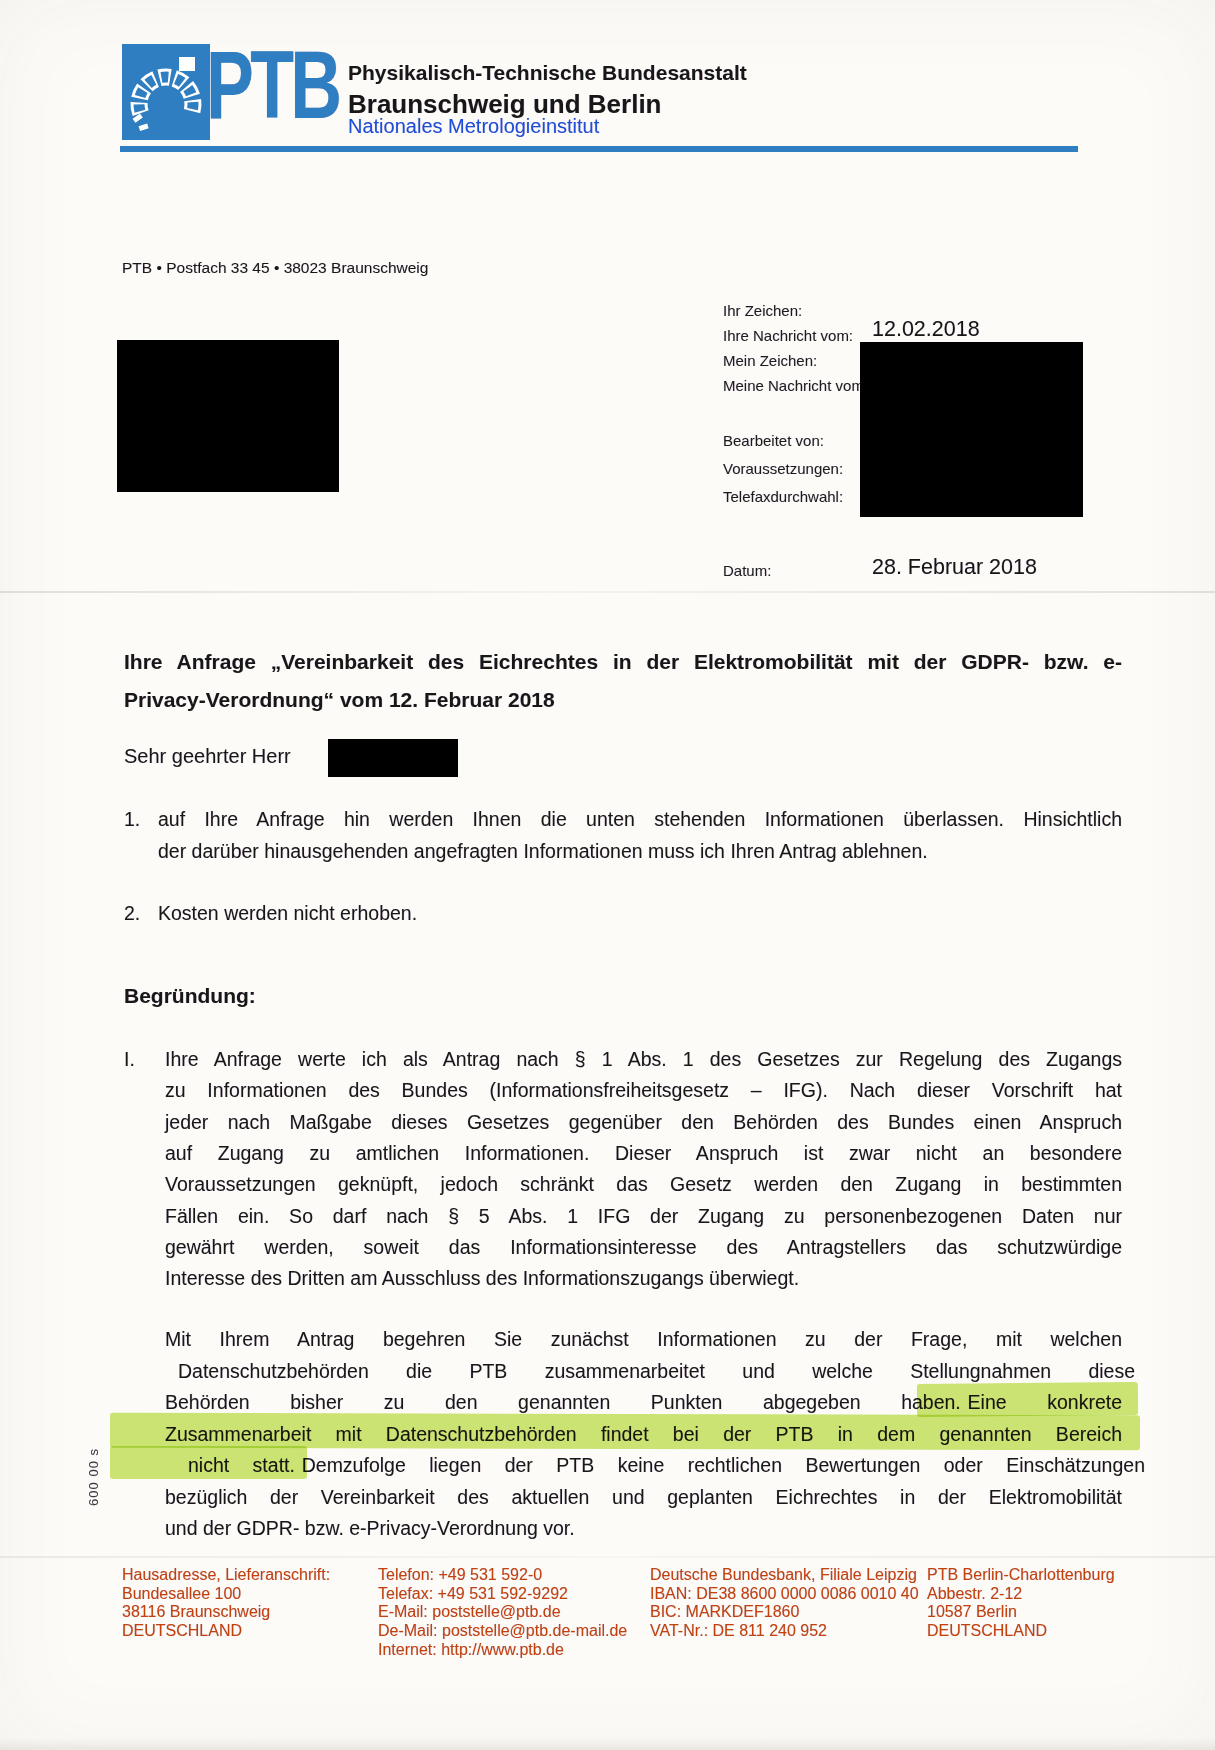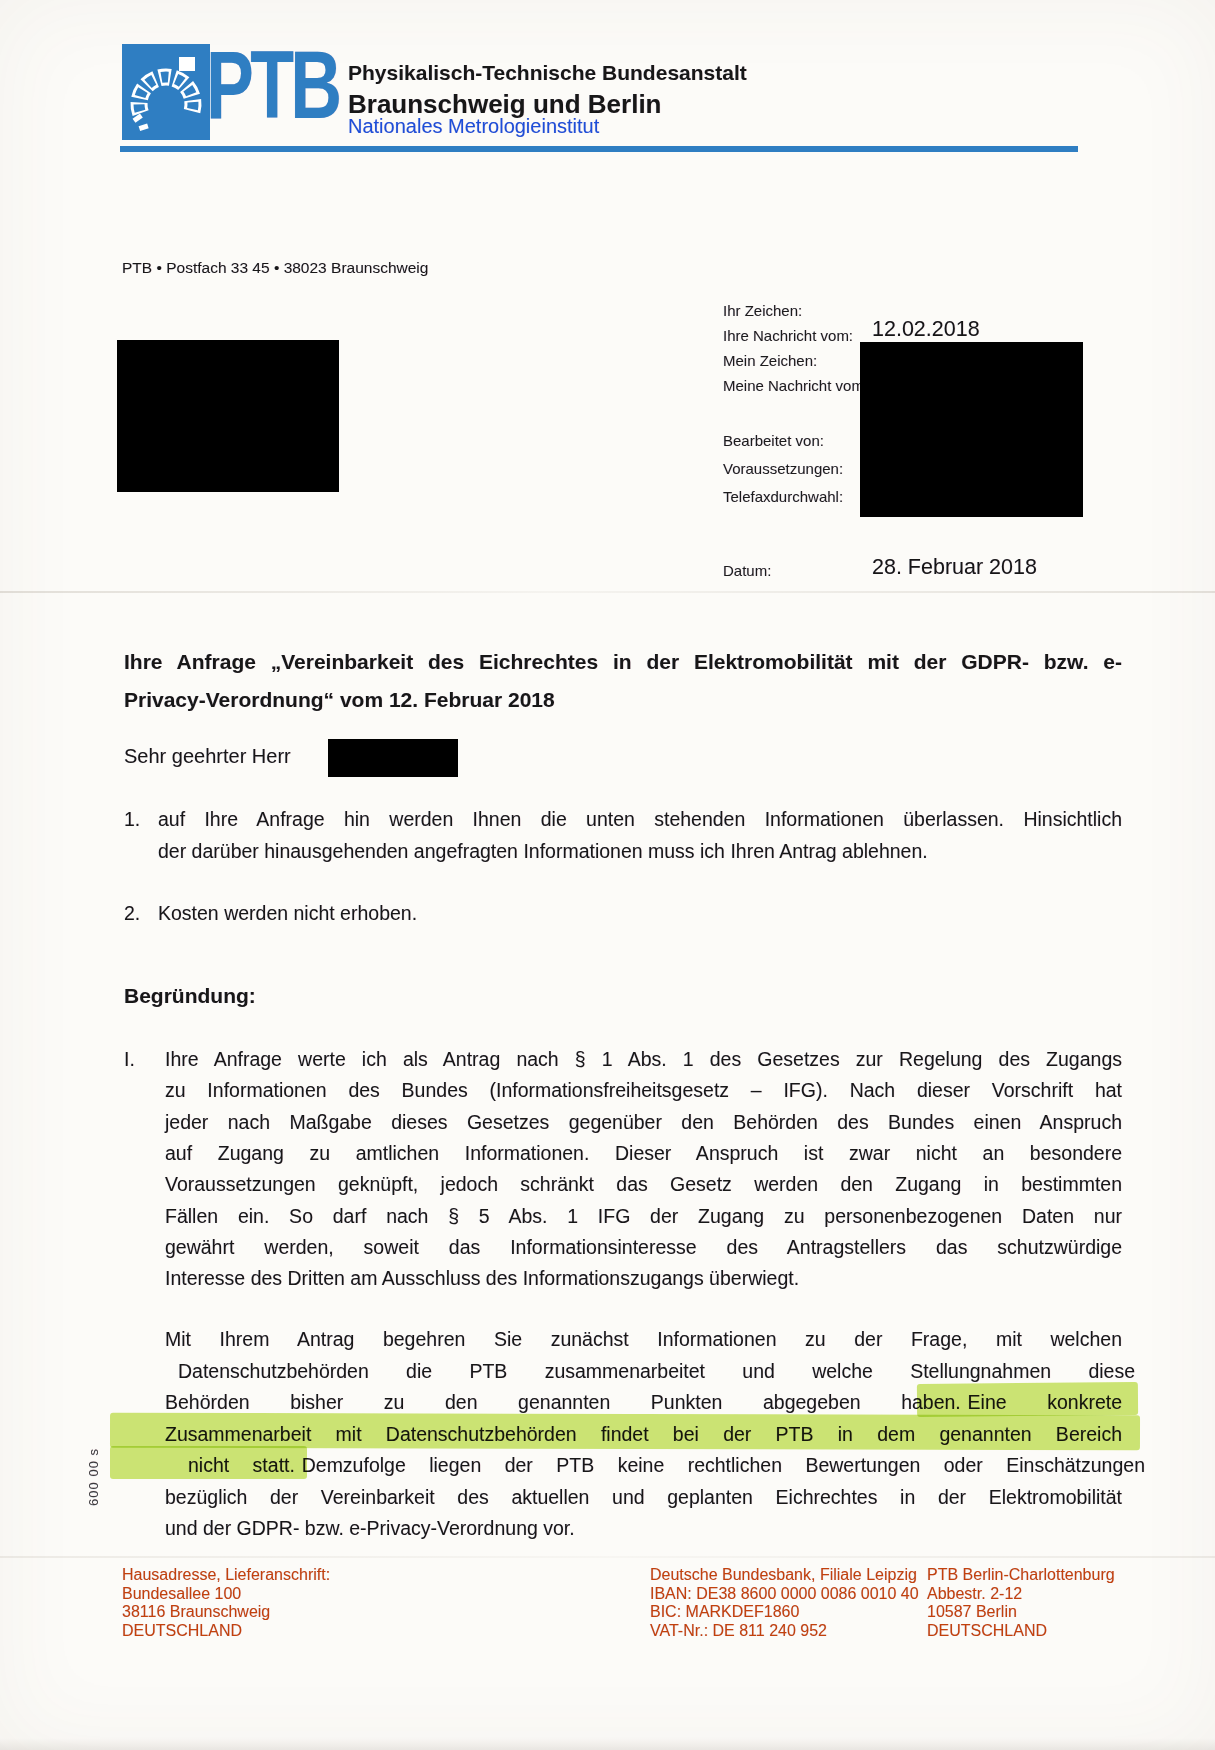--- a/index.html
+++ b/index.html
@@ -115,20 +115,27 @@
   <div class="vertcode">600 00 s</div>
 
   <div class="crease" style="top:1556px;background:linear-gradient(to right, rgba(160,150,135,0.16), rgba(160,150,135,0.05) 50%, rgba(160,150,135,0.16));"></div>
 
   <div class="footer-col" style="left:122px;">
     <div>Hausadresse, Lieferanschrift:</div>
     <div>Bundesallee 100</div>
     <div>38116 Braunschweig</div>
     <div>DEUTSCHLAND</div>
   </div>
+  <div class="footer-col" style="left:378px;">
+    <div>Telefon: +49 531 592-0</div>
+    <div>Telefax: +49 531 592-9292</div>
+    <div>E-Mail: poststelle@ptb.de</div>
+    <div>De-Mail: poststelle@ptb.de-mail.de</div>
+    <div>Internet: http://www.ptb.de</div>
+  </div>
   <div class="footer-col" style="left:650px;">
     <div>Deutsche Bundesbank, Filiale Leipzig</div>
     <div>IBAN: DE38 8600 0000 0086 0010 40</div>
     <div>BIC: MARKDEF1860</div>
     <div>VAT-Nr.: DE 811 240 952</div>
   </div>
   <div class="footer-col" style="left:927px;">
     <div>PTB Berlin-Charlottenburg</div>
     <div>Abbestr. 2-12</div>
     <div>10587 Berlin</div>

